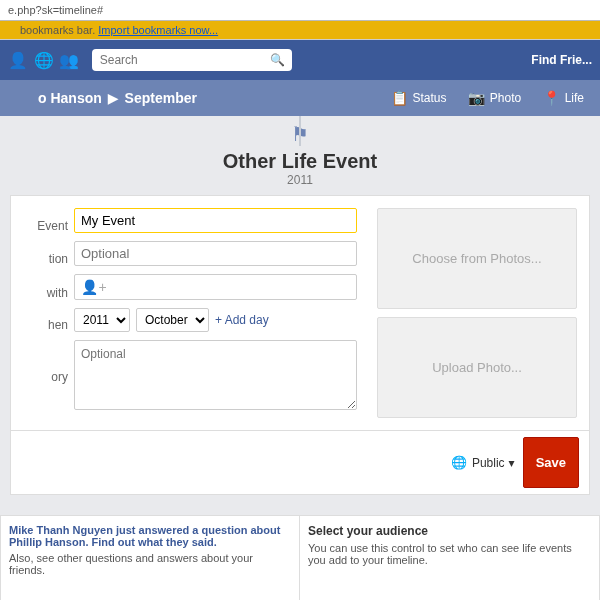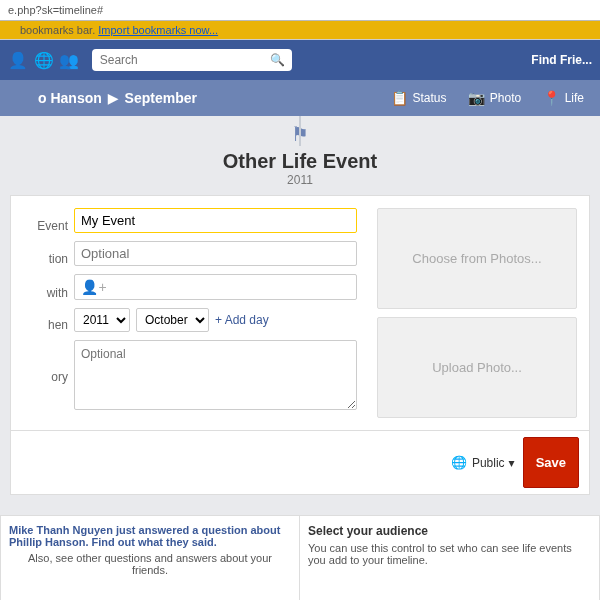--- a/index.html
+++ b/index.html
@@ -452,19 +452,19 @@
     <span class="globe-icon">🌐</span>
     <span>Public</span>
     <span>▾</span>
   </div>
   <button class="save-btn">Save</button>
 </div>
 
 <div class="bottom-panels">
   <div class="panel-left">
     <a>Mike Thanh Nguyen just answered a question about Phillip Hanson. Find out what they said.</a>
-    <p style="margin-top:4px; color:#555;text-align:center;">Also, see other questions and answers about your friends.</p>
+    <p style="margin-top:4px; color:#555;">Also, see other questions and answers about your friends.</p>
   </div>
   <div class="panel-right">
     <div class="panel-right-title">Select your audience</div>
     <div class="panel-right-text">You can use this control to set who can see life events you add to your timeline.</div>
   </div>
 </div>
 
 </body></html>

